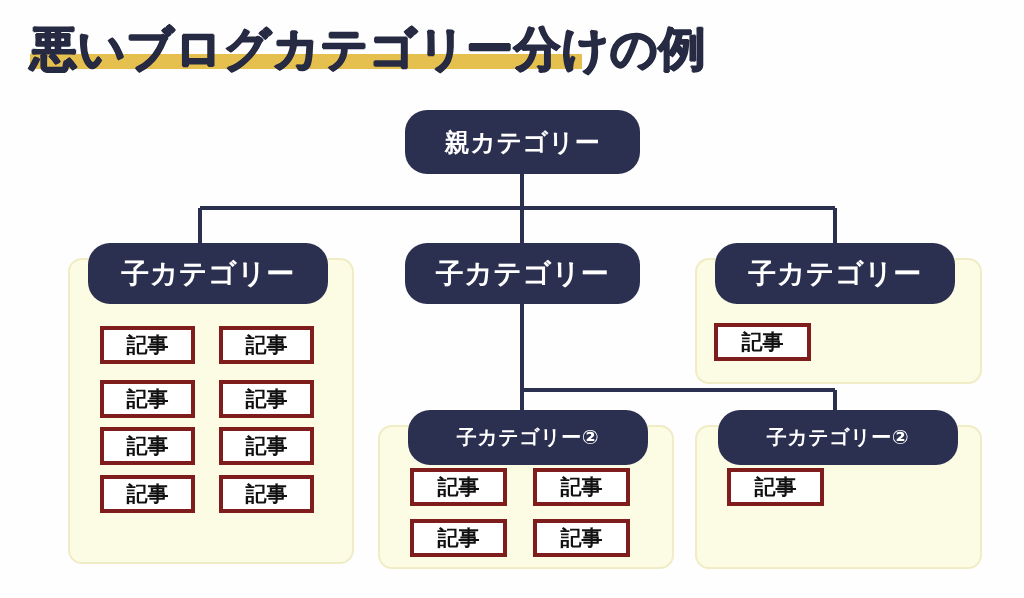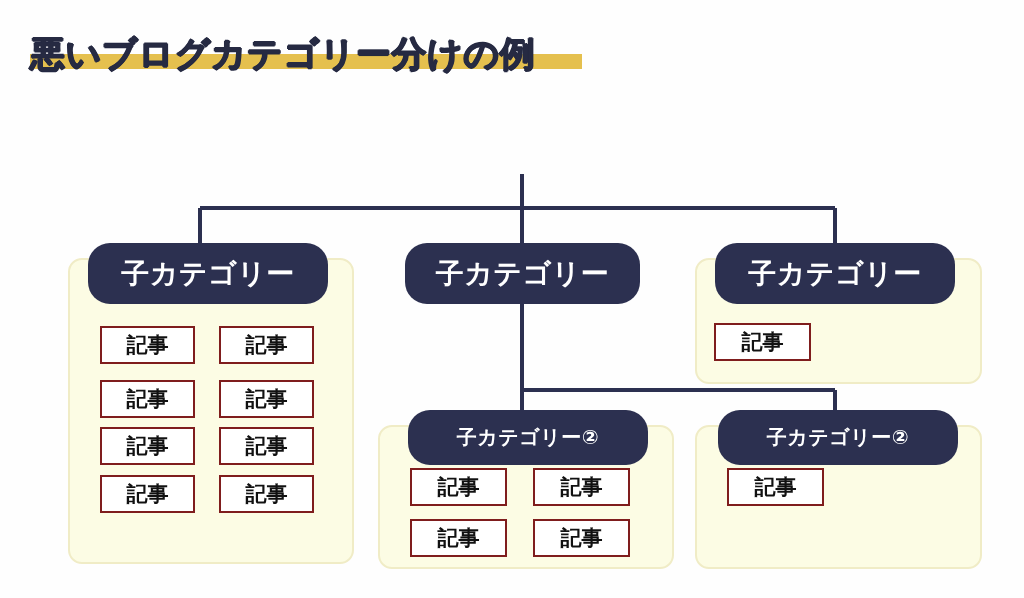--- a/index.html
+++ b/index.html
@@ -32,21 +32,21 @@
     left: 30px;
     top: 54px;
     width: 552px;
     height: 15px;
     background: #e5c04e;
     z-index: 1;
   }
   #page-title {
     position: relative;
     z-index: 2;
-    font-size: 35px;
+    font-size: 47px;
     font-weight: bold;
     color: #262a42;
     letter-spacing: 0.5px;
     line-height: 1;
     white-space: nowrap;
     text-shadow:
        1px 0 0 #262a42, -1px 0 0 #262a42,
        0 1px 0 #262a42, 0 -1px 0 #262a42;
     margin-top: 11px;
   }
@@ -91,21 +91,21 @@
     font-size: 28px;
   }
   .node-grandchild {
     font-size: 20px;
   }
 
   
   .article {
     position: absolute;
     background: #ffffff;
-    border: 2px solid #7f1d1d;
+    border: 4px solid #7f1d1d;
     display: flex;
     align-items: center;
     justify-content: center;
     font-size: 21px;
     font-weight: bold;
     color: #111111;
     z-index: 6;
     box-sizing: border-box;
     white-space: nowrap;
   }
@@ -142,20 +142,23 @@
   </svg>
 
   <div class="group-box" style="left:68px; top:258px; width:282px; height:302px;"></div>
 
   <div class="group-box" style="left:695px; top:258px; width:283px; height:122px;"></div>
 
   <div class="group-box" style="left:378px; top:425px; width:292px; height:140px;"></div>
 
   <div class="group-box" style="left:695px; top:425px; width:283px; height:140px;"></div>
 
+  <div class="node node-parent" style="left:405px; top:110px; width:235px; height:64px;">
+    <span>親カテゴリー</span>
+  </div>
 
   <div class="node node-child" style="left:88px; top:243px; width:240px; height:61px;">
     <span>子カテゴリー</span>
   </div>
 
   <div class="node node-child" style="left:405px; top:243px; width:235px; height:61px;">
     <span>子カテゴリー</span>
   </div>
 
   <div class="node node-child" style="left:715px; top:243px; width:240px; height:61px;">

